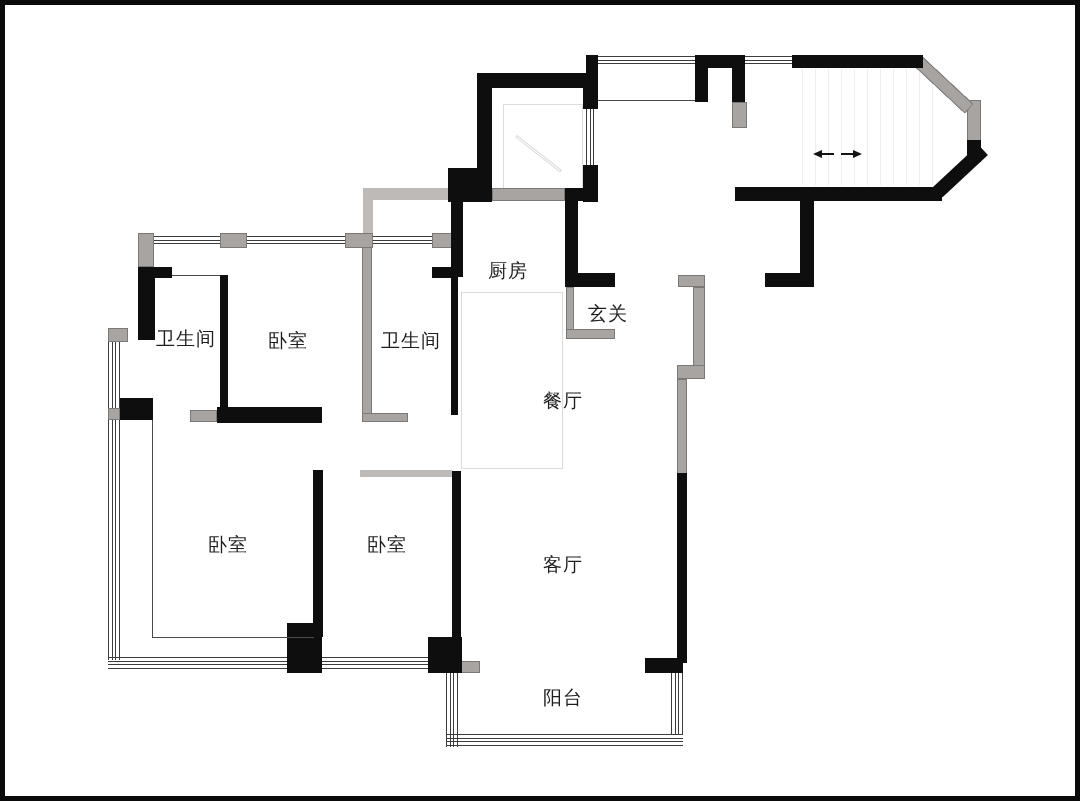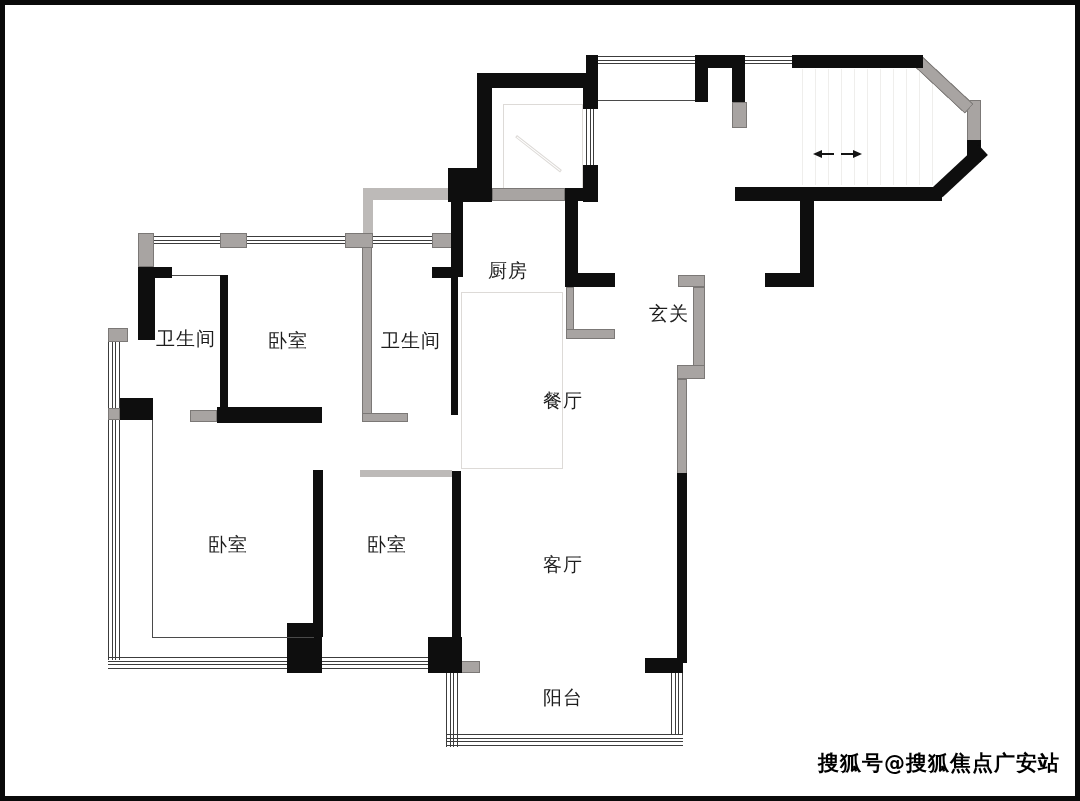--- a/index.html
+++ b/index.html
@@ -112,24 +112,23 @@
       <div class="hairline" style="left: 147px; top: 632px; width: 162px; height: 1px;"></div>
       <div class="hairline" style="left: 593px; top: 95px; width: 97px; height: 1px;"></div>
     </div>
 
   <div class="arrow left" style="left:808px;top:145px;"></div>
   <div class="arrow-tail" style="left:817px;top:148px;width:12px;"></div>
   <div class="arrow-tail" style="left:836px;top:148px;width:12px;"></div>
   <div class="arrow right" style="left:848px;top:145px;"></div>
 
   <div class="room-label" style="left:483px;top:256px;">厨房</div>
-  <div class="room-label" style="left:644px;top:299px;">玄关</div>
+  <div class="room-label" style="left:583px;top:299px;">玄关</div>
   <div class="room-label" style="left:151px;top:324px;">卫生间</div>
   <div class="room-label" style="left:263px;top:326px;">卧室</div>
   <div class="room-label" style="left:376px;top:326px;">卫生间</div>
   <div class="room-label" style="left:538px;top:386px;">餐厅</div>
   <div class="room-label" style="left:538px;top:550px;">客厅</div>
   <div class="room-label" style="left:203px;top:530px;">卧室</div>
   <div class="room-label" style="left:362px;top:530px;">卧室</div>
   <div class="room-label" style="left:538px;top:683px;">阳台</div>
 
-  <div class="watermark">搜狐号@搜狐焦点广安站</div>
 </div>
 
 </body></html>

